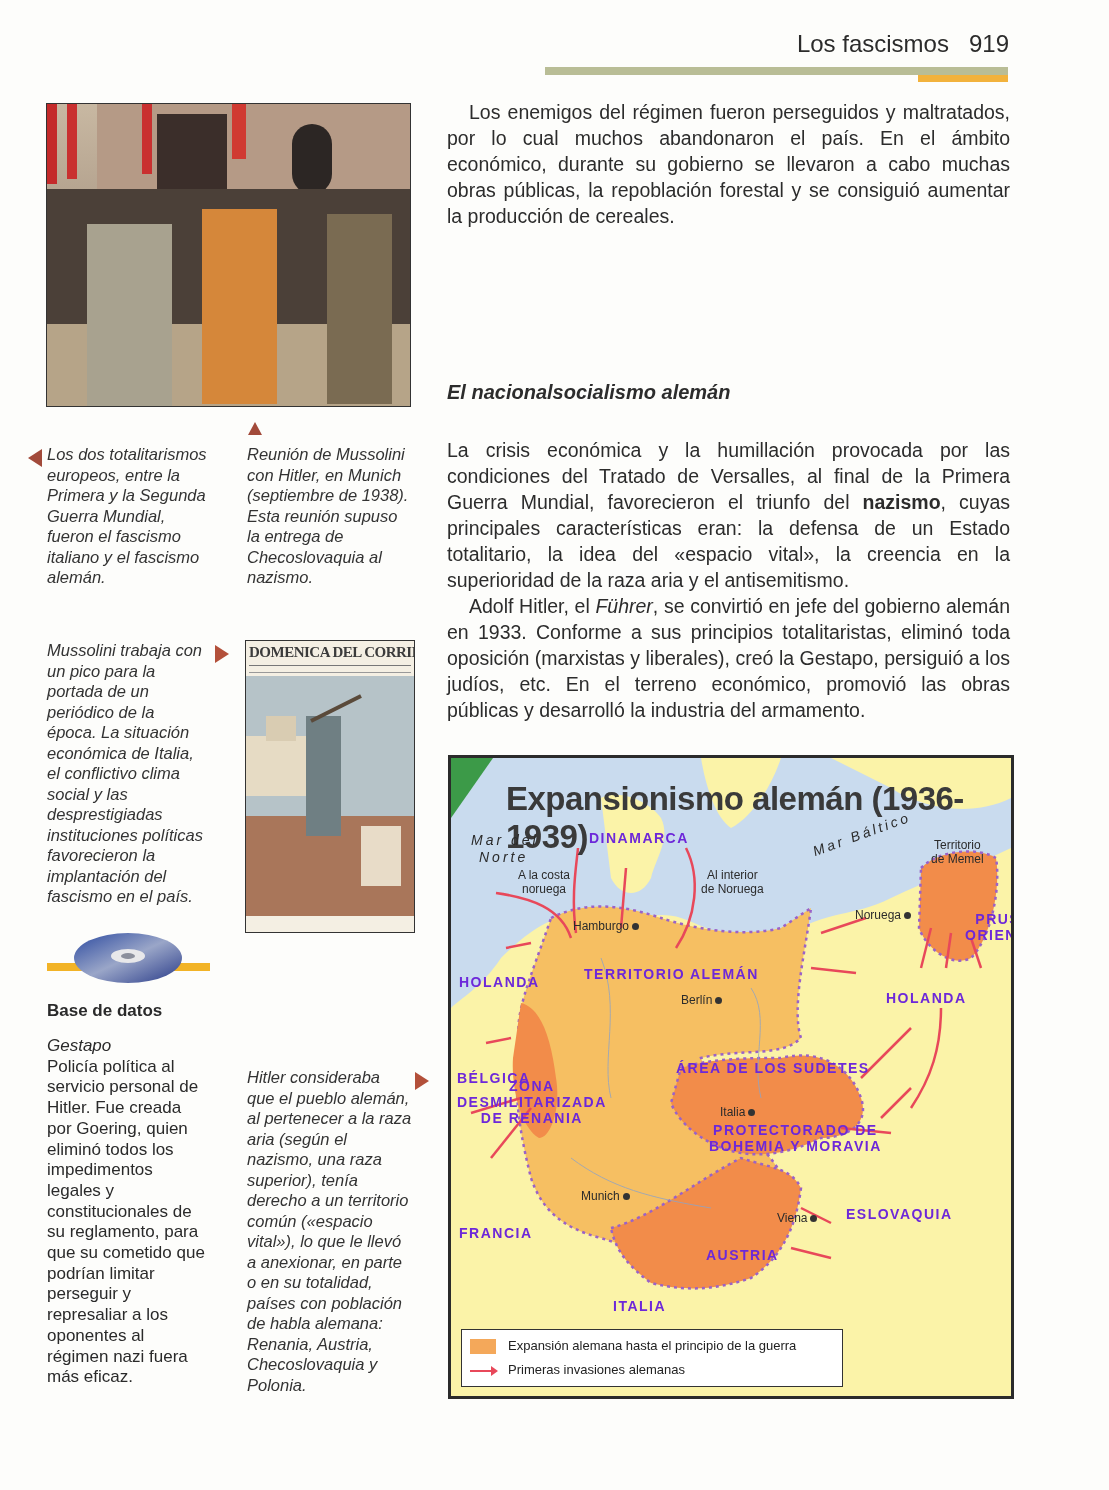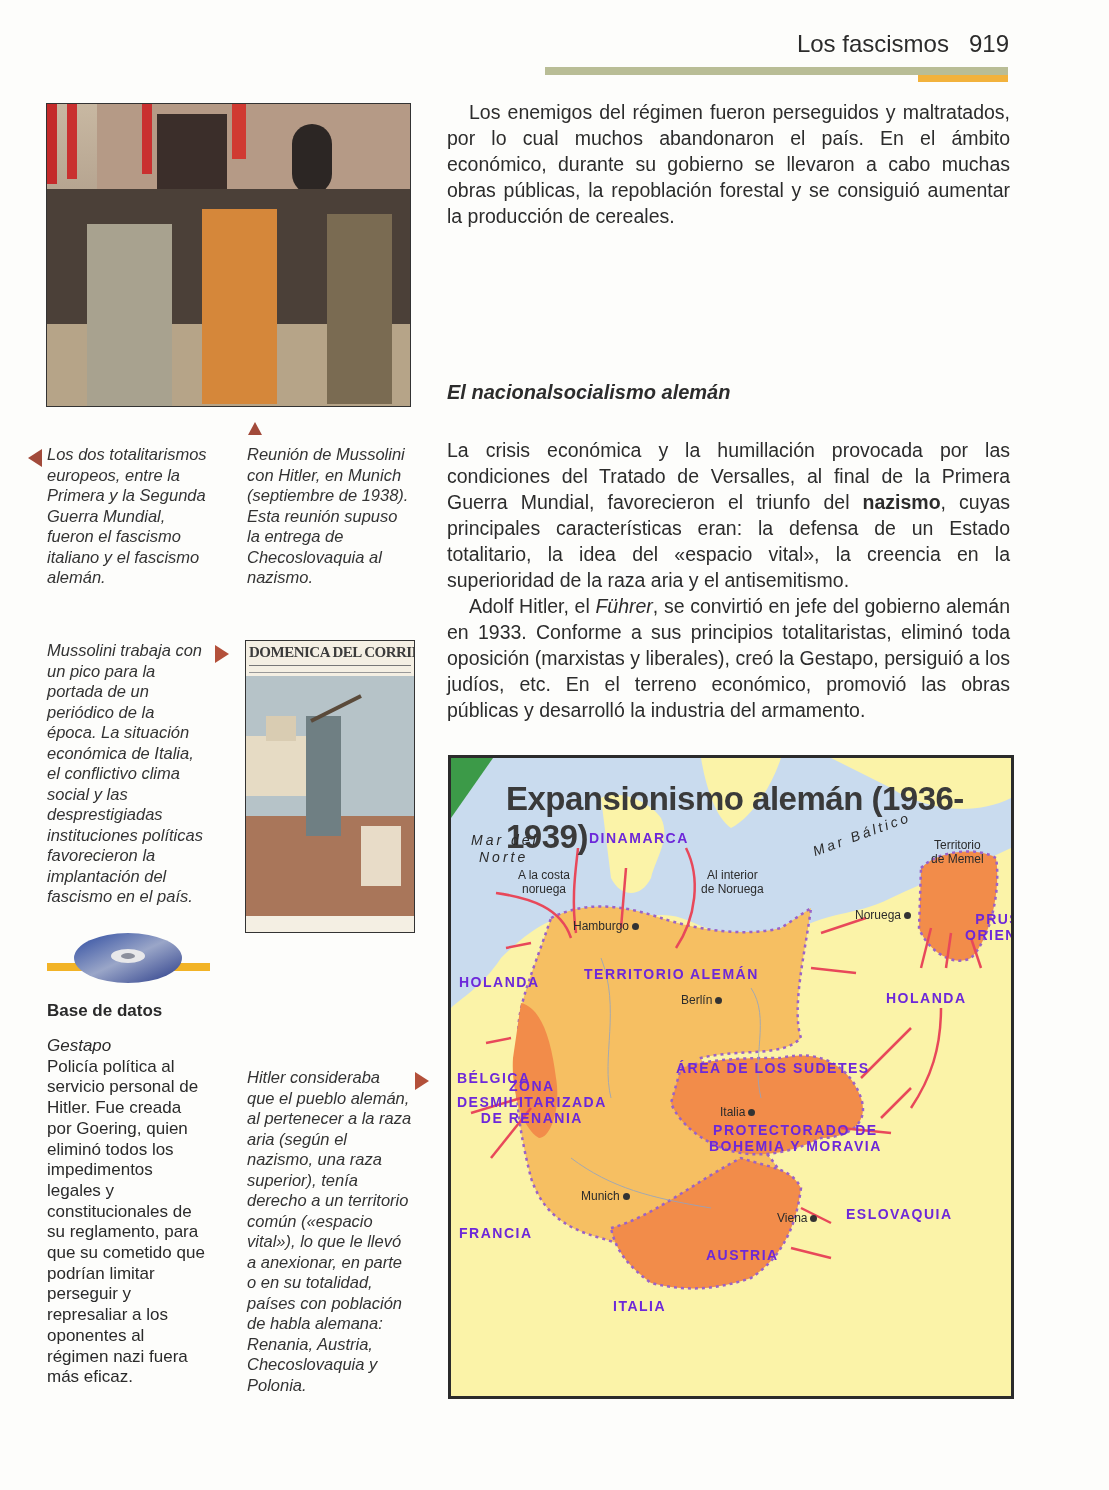--- a/index.html
+++ b/index.html
@@ -224,13 +224,17 @@
   <div class="map-label" style="left:470px;top:153px;text-align:center;line-height:16px;margin-left:44px;">
       <div>PRUSIA</div>
       <div>ORIENTAL</div>
     </div>
   <div class="map-label" style="left:435px;top:232px;">HOLANDA</div>
   <div class="map-label" style="left:395px;top:448px;">ESLOVAQUIA</div>
   <div class="map-label" style="left:8px;top:467px;">FRANCIA</div>
   <div class="map-label" style="left:255px;top:489px;">AUSTRIA</div>
   <div class="map-label" style="left:162px;top:540px;">ITALIA</div>
 
+  <div class="legend">
+    <div class="legend-row" style="top:8px;"><span class="swatch"></span><span>Expansión alemana hasta el principio de la guerra</span></div>
+    <div class="legend-row" style="top:32px;"><span class="arrow-sw"></span><span>Primeras invasiones alemanas</span></div>
+  </div>
 </div>
 
 </body></html>

